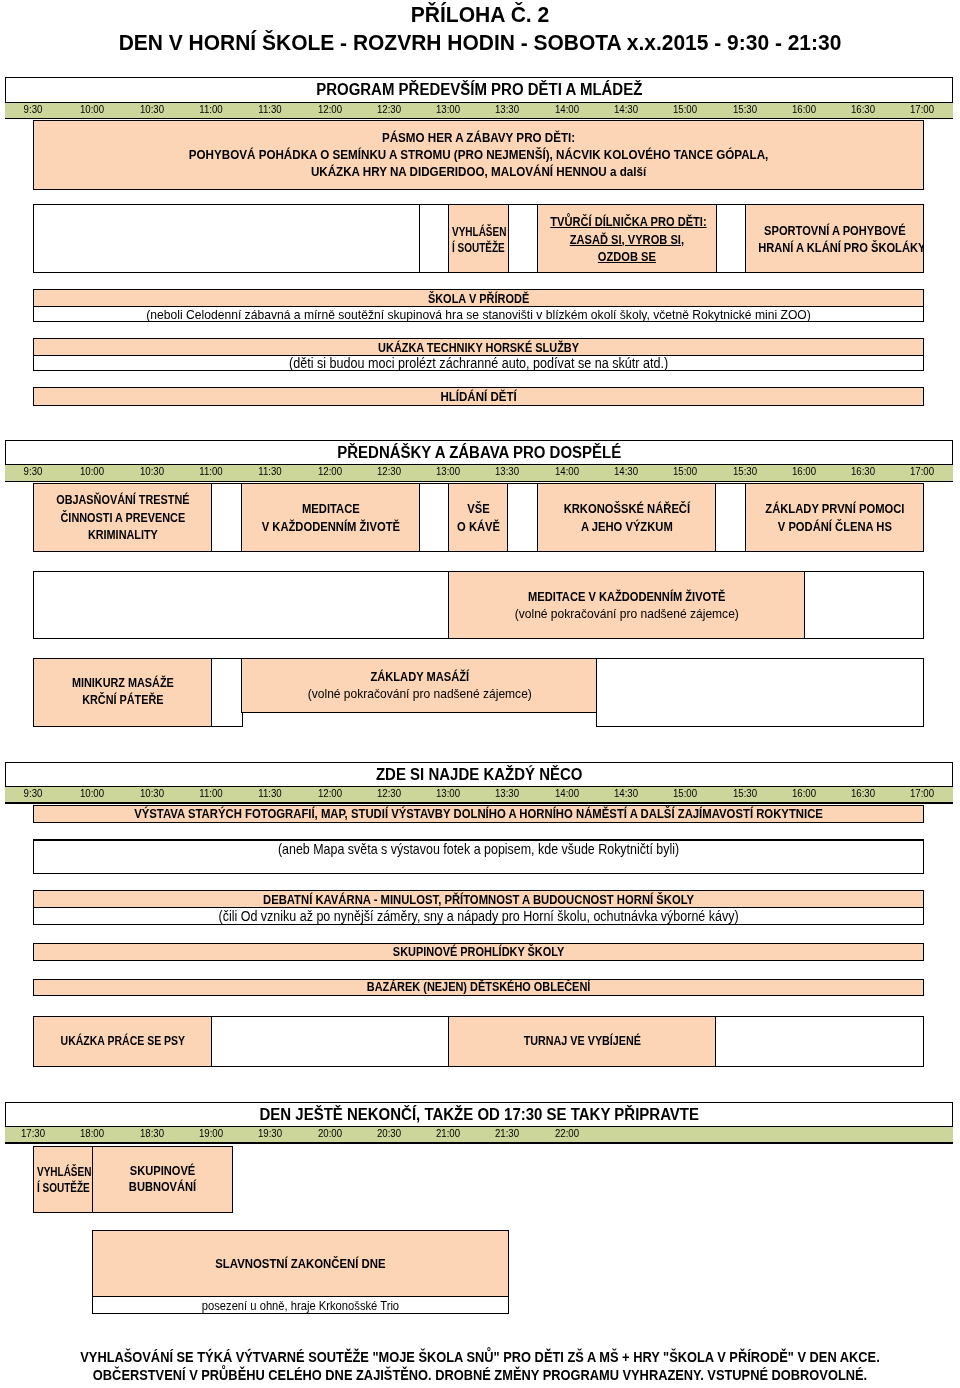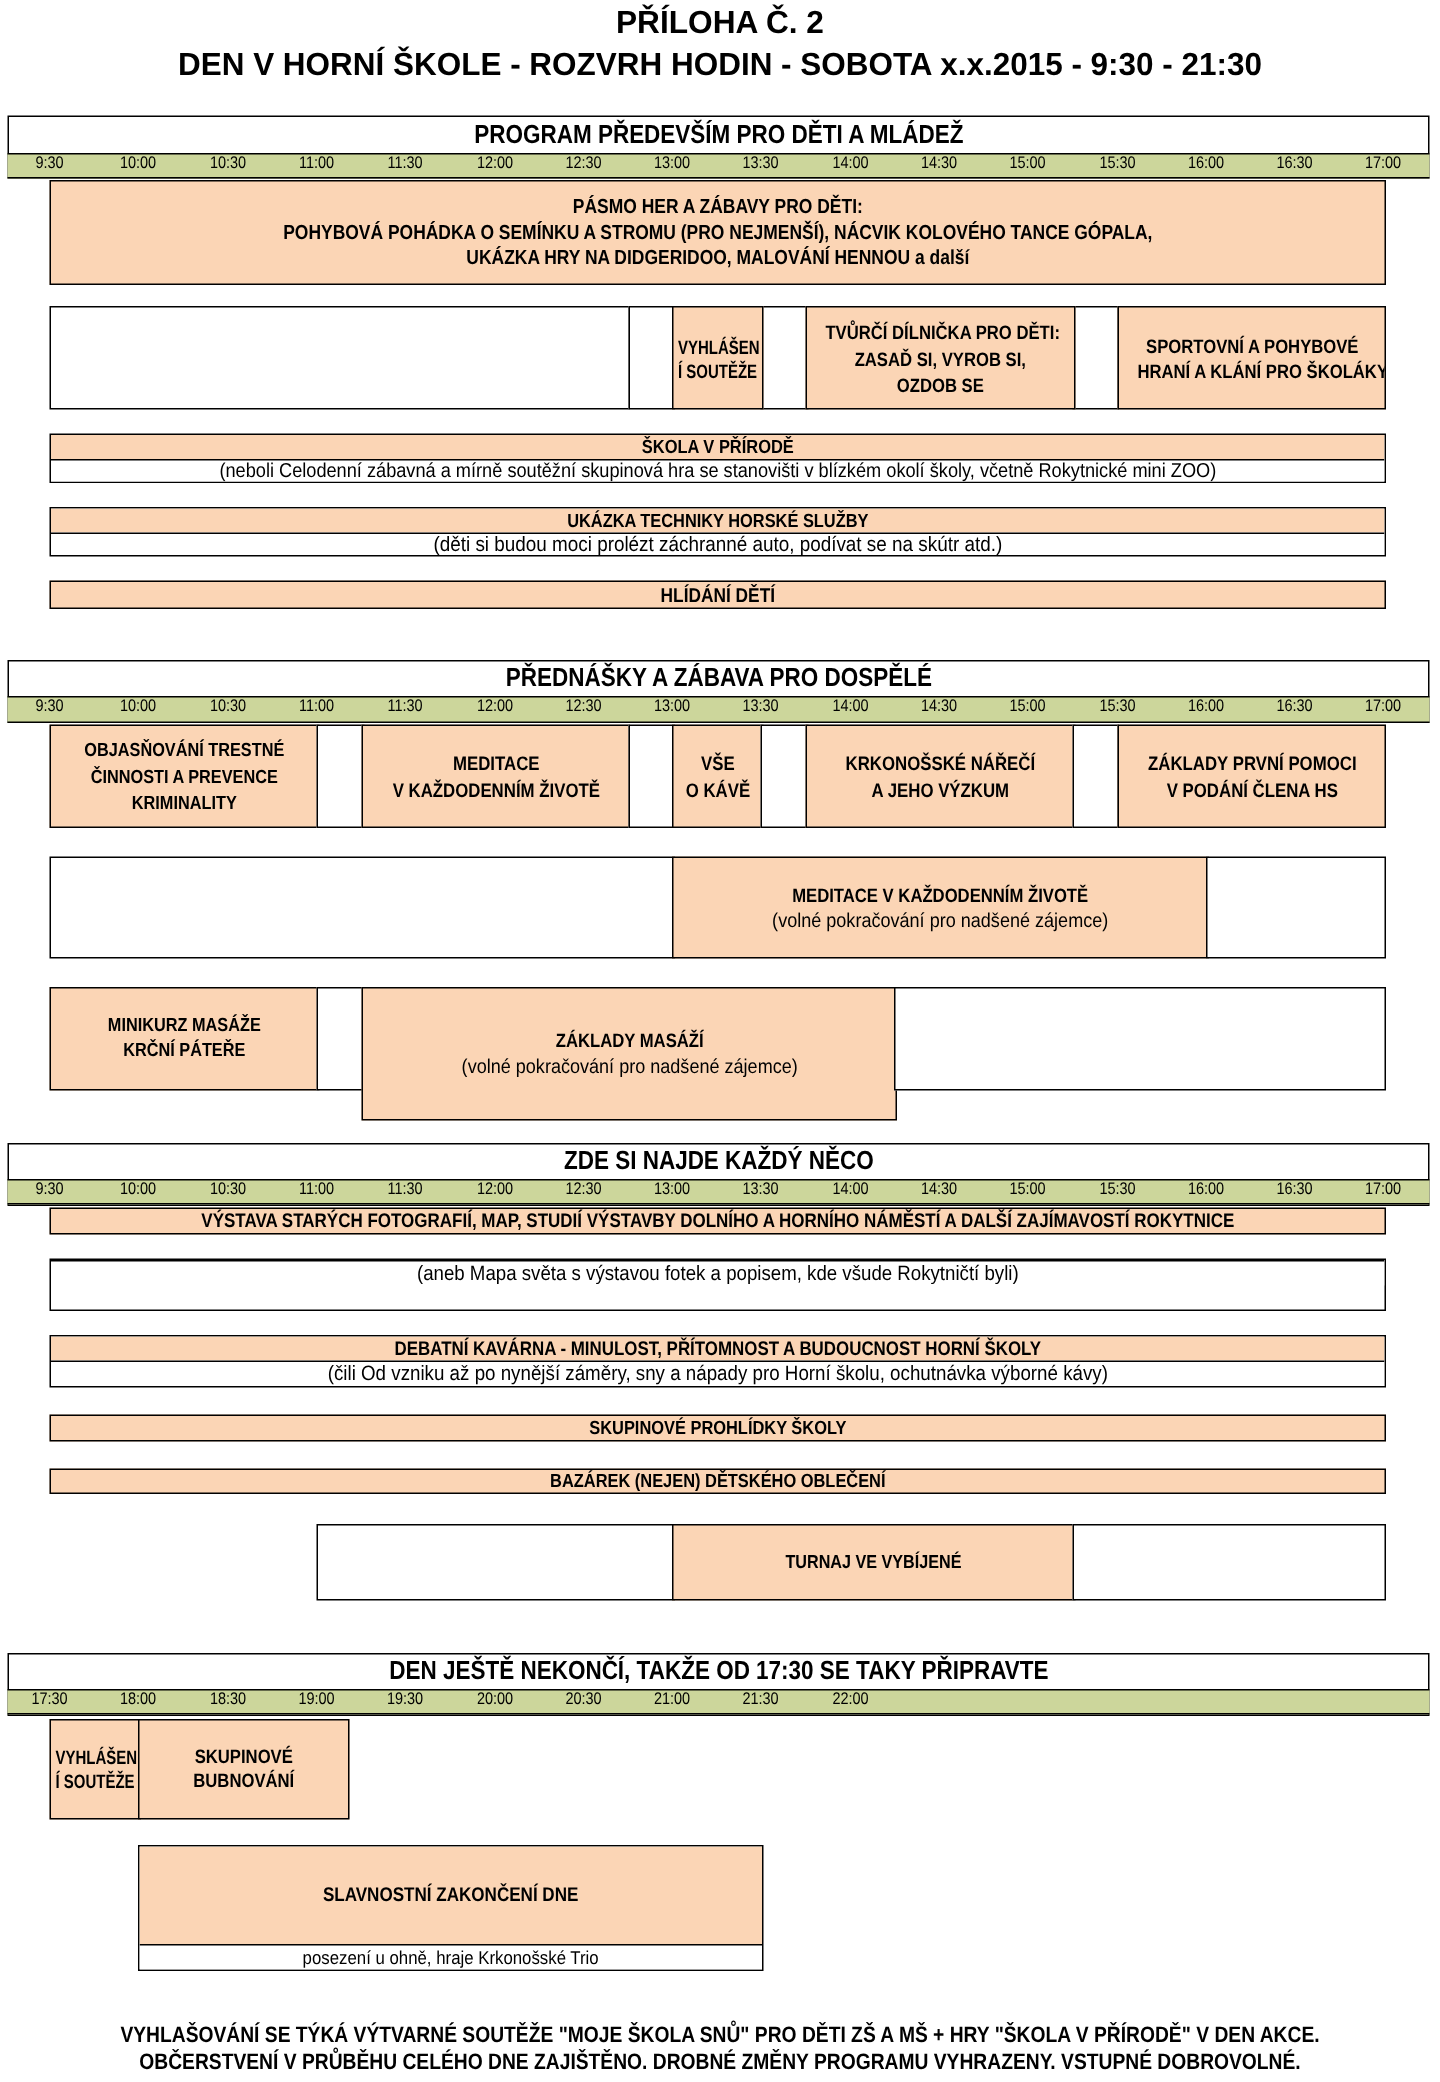--- a/index.html
+++ b/index.html
@@ -99,21 +99,21 @@
 <div class="cell white" style="left:418.52px;top:204.20px;width:31.54px;height:68.50px;"></div>
 <div class="cell white" style="left:507.44px;top:204.20px;width:31.54px;height:68.50px;"></div>
 <div class="cell white" style="left:714.92px;top:204.20px;width:31.54px;height:68.50px;"></div>
 <div class="cell peach" style="left:448.16px;top:204.20px;width:61.18px;height:68.50px;align-items:flex-start;padding-left:2.5px;margin-top:0;">
       <div class="lnwrap" style="position:relative;top:1.60px;width:100%;">
         <div class="ln sx" style="line-height:16.30px;font-size:12.90px;transform:scaleX(0.775);transform-origin:left center;text-align:left;"><span class="tw " style="font-size:12.90px;font-weight:bold;">VYHLÁŠEN</span></div>
         <div class="ln sx" style="line-height:16.30px;font-size:12.90px;transform:scaleX(0.775);transform-origin:left center;text-align:left;"><span class="tw " style="font-size:12.90px;font-weight:bold;">Í  SOUTĚŽE</span></div>
       </div>
     </div>
 <div class="cell peach" style="left:537.08px;top:204.20px;width:179.74px;height:68.50px;margin-top:0;">
-      <div class="lnwrap" style="position:relative;top:1.00px;width:100%;">
+      <div class="lnwrap" style="position:relative;top:1.00px;width:100%;text-decoration:underline;">
         <div class="ln sx" style="line-height:17.40px;font-size:12.90px;"><span class="tw " style="font-size:12.90px;font-weight:bold;">TVŮRČÍ DÍLNIČKA PRO DĚTI:</span></div>
         <div class="ln sx" style="line-height:17.40px;font-size:12.90px;"><span class="tw " style="font-size:12.90px;font-weight:bold;">ZASAĎ SI, VYROB SI,</span></div>
         <div class="ln sx" style="line-height:17.40px;font-size:12.90px;"><span class="tw " style="font-size:12.90px;font-weight:bold;">OZDOB SE</span></div>
       </div>
     </div>
 <div class="cell peach" style="left:744.57px;top:204.20px;width:179.74px;height:68.50px;margin-top:0;">
       <div class="lnwrap" style="position:relative;top:0.80px;width:100%;">
         <div class="ln sx" style="line-height:17.50px;font-size:12.90px;"><span class="tw " style="font-size:12.90px;font-weight:bold;">SPORTOVNÍ A POHYBOVÉ</span></div>
         <div class="ln sx" style="line-height:17.50px;font-size:12.90px;"><span class="tw " style="font-size:12.90px;font-weight:bold;">HRANÍ A KLÁNÍ PRO ŠKOLÁKY</span></div>
       </div>
@@ -233,21 +233,21 @@
       </div>
     </div>
 <div class="cell white" style="left:803.85px;top:570.70px;width:120.46px;height:68.40px;"></div>
 <div class="cell peach" style="left:33.19px;top:657.80px;width:179.74px;height:69.20px;margin-top:0;">
       <div class="lnwrap" style="position:relative;top:0.00px;width:100%;">
         <div class="ln sx" style="line-height:17.30px;font-size:12.60px;"><span class="tw " style="font-size:12.60px;font-weight:bold;">MINIKURZ MASÁŽE</span></div>
         <div class="ln sx" style="line-height:17.30px;font-size:12.60px;"><span class="tw " style="font-size:12.60px;font-weight:bold;">KRČNÍ PÁTEŘE</span></div>
       </div>
     </div>
 <div class="cell white" style="left:211.03px;top:657.80px;width:31.54px;height:69.20px;"></div>
-<div class="cell peach" style="left:240.68px;top:657.80px;width:357.59px;height:89px;margin-top:0;">
+<div class="cell peach" style="left:240.68px;top:657.80px;width:357.59px;height:55px;margin-top:0;">
       <div class="lnwrap" style="position:relative;top:0.00px;width:100%;">
         <div class="ln sx" style="line-height:17.30px;font-size:12.90px;"><span class="tw " style="font-size:12.90px;font-weight:bold;">ZÁKLADY MASÁŽÍ</span></div>
         <div class="ln sx sxr" style="line-height:17.30px;font-size:13.30px;"><span class="tw " style="font-size:13.30px;font-weight:normal;">(volné pokračování pro nadšené zájemce)</span></div>
       </div>
     </div>
 <div class="cell white" style="left:596.36px;top:657.80px;width:327.95px;height:69.20px;"></div>
 <div class="hdrbox" style="left:4.50px;top:762.00px;width:948.50px;height:41.50px;"></div>
 <div class="timerow" style="left:4.50px;top:785.70px;width:948.50px;height:17.80px;"></div>
 <div class="hdrlbl" style="left:4.50px;top:762.40px;width:948.50px;height:23.70px;">
       <div class="sx" style="line-height:1.0"><span class="tw " style="font-size:17.40px;font-weight:bold;">ZDE SI NAJDE KAŽDÝ NĚCO</span></div>
@@ -315,20 +315,23 @@
 <div class="subrow white" style="height:17.00px;border-top:1.3px solid #000;">
         <div class="sx sxr"><span class="tw " style="font-size:13.82px;font-weight:normal;">(čili Od vzniku až po nynější záměry, sny a nápady pro Horní školu, ochutnávka výborné kávy)</span></div>
       </div>
 </div>
 <div class="cell peach" style="left:33.19px;top:943.40px;width:891.12px;height:17.80px;">
       <div class="ln sx" style="position:relative;top:0.00px;line-height:1.0;font-size:12.70px;"><span class="tw " style="font-size:12.70px;font-weight:bold;">SKUPINOVÉ PROHLÍDKY ŠKOLY</span></div>
     </div>
 <div class="cell peach" style="left:33.19px;top:978.60px;width:891.12px;height:17.30px;">
       <div class="ln sx" style="position:relative;top:0.00px;line-height:1.0;font-size:12.70px;"><span class="tw " style="font-size:12.70px;font-weight:bold;">BAZÁREK (NEJEN) DĚTSKÉHO OBLEČENÍ</span></div>
     </div>
+<div class="cell peach" style="left:33.19px;top:1016.10px;width:179.74px;height:50.60px;">
+      <div class="ln sx" style="position:relative;top:0.00px;line-height:1.0;font-size:12.20px;"><span class="tw " style="font-size:12.20px;font-weight:bold;">UKÁZKA PRÁCE SE PSY</span></div>
+    </div>
 <div class="cell white" style="left:211.03px;top:1016.10px;width:239.02px;height:50.60px;"></div>
 <div class="cell peach" style="left:448.16px;top:1016.10px;width:268.67px;height:50.60px;">
       <div class="ln sx" style="position:relative;top:0.00px;line-height:1.0;font-size:12.50px;"><span class="tw " style="font-size:12.50px;font-weight:bold;">TURNAJ VE VYBÍJENÉ</span></div>
     </div>
 <div class="cell white" style="left:714.92px;top:1016.10px;width:209.38px;height:50.60px;"></div>
 <div class="hdrbox" style="left:4.50px;top:1102.00px;width:948.50px;height:41.50px;"></div>
 <div class="timerow" style="left:4.50px;top:1125.70px;width:948.50px;height:17.80px;"></div>
 <div class="hdrlbl" style="left:4.50px;top:1102.40px;width:948.50px;height:23.70px;">
       <div class="sx" style="line-height:1.0"><span class="tw " style="font-size:17.40px;font-weight:bold;">DEN JEŠTĚ NEKONČÍ, TAKŽE OD 17:30 SE TAKY PŘIPRAVTE</span></div>
     </div>

